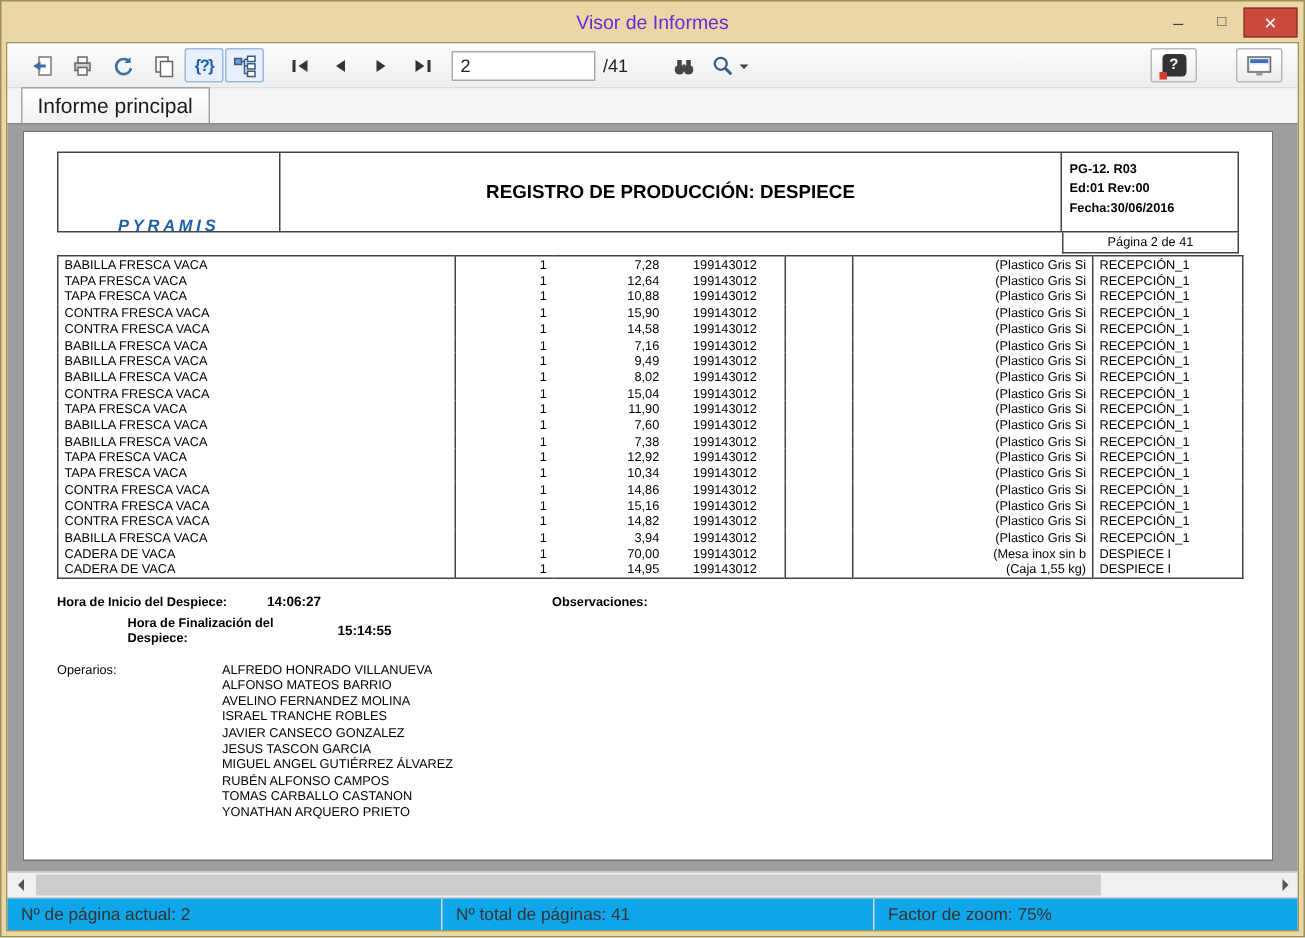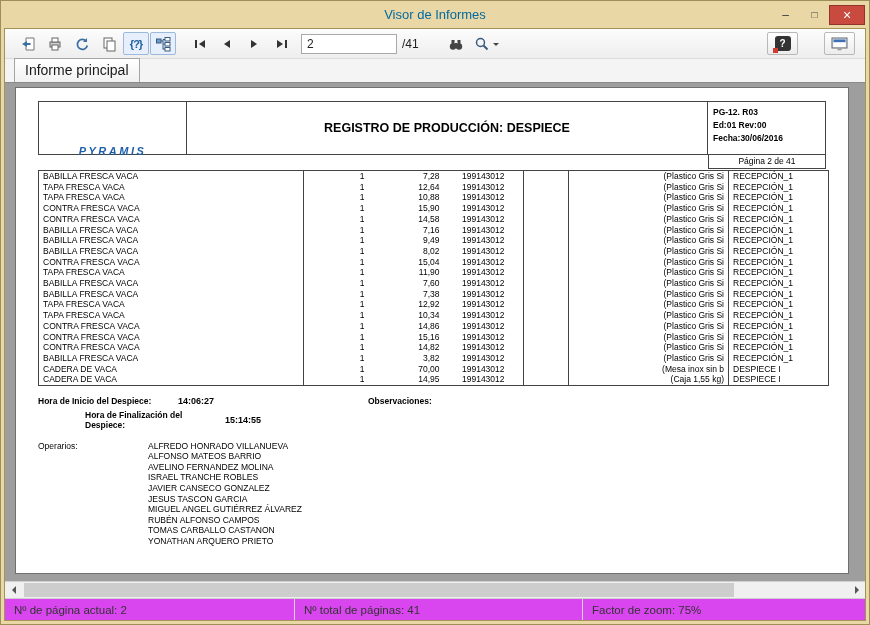--- a/index.html
+++ b/index.html
@@ -4,21 +4,21 @@
 <style>
   * { margin:0; padding:0; box-sizing:border-box; }
   html,body { width:870px; height:625px; overflow:hidden; }
   body { font-family:"Liberation Sans", sans-serif; background:#d8d8d8; }
 
   .window { width:870px; height:625px; display:flex; flex-direction:column;
             background:#e9d8a6; border:1px solid #9d8f58; padding:0 3px 3px; }
 
   
   .titlebar { height:27px; position:relative; display:flex; align-items:center; flex:0 0 auto; }
-  .title-text { position:absolute; left:0; right:0; text-align:center; font-size:13px; color:#0369a1; }
+  .title-text { position:absolute; left:0; right:0; text-align:center; font-size:13px; color:#6d28d9; }
   .win-controls { margin-left:auto; display:flex; align-items:center; position:relative; z-index:2; padding-right:1px; }
   .win-btn { width:29px; height:20px; display:flex; align-items:center; justify-content:center;
              font-size:12px; color:#3c3c3c; cursor:default; }
   .win-btn.max { font-size:10px; }
   .win-btn.close { width:36px; background:#c94a3e; border:1px solid #93342c; color:#fff; font-size:14px; }
 
   .client { flex:1; display:flex; flex-direction:column; background:#f4f4f4;
             border:1px solid #a39357; min-height:0; }
 
   
@@ -53,21 +53,21 @@
 
   .hscroll { position:absolute; bottom:0; left:0; right:0; height:17px; background:#f0f0f0;
              border-top:1px solid #d0d0d0; display:flex; align-items:center; }
   .hs-btn { width:17px; height:16px; display:flex; align-items:center; justify-content:center; }
   .tri-left { width:0; height:0; border:4px solid transparent; border-right-color:#555; border-left:0; }
   .tri-right { width:0; height:0; border:4px solid transparent; border-left-color:#555; border-right:0; }
   .hs-track { flex:1; height:16px; position:relative; }
   .hs-thumb { position:absolute; left:2px; top:1px; height:14px; width:86%; background:#cdcdcd; }
 
   
-  .statusbar { height:22px; flex:0 0 auto; background:#d946ef; border-top:1px solid #cfcfcf;
+  .statusbar { height:22px; flex:0 0 auto; background:#0ea5e9; border-top:1px solid #cfcfcf;
                display:flex; align-items:stretch; font-size:11.5px; color:#333; }
   .status-cell { display:flex; align-items:center; padding:0 9px; border-right:1px solid #d7d7d7; }
   .status-cell.c1 { width:290px; }
   .status-cell.c2 { width:288px; }
   .status-cell.c3 { flex:1; border-right:none; }
 
   
   .rep-header { display:flex; border:1px solid #444; height:54px; }
   .logo-cell { width:148px; border-right:1px solid #444; display:flex; flex-direction:column;
                align-items:center; justify-content:center;gap:46px; }
@@ -433,21 +433,21 @@
                 <td class="tR c-weight">14,82</td>
                 <td class="tC bR">199143012</td>
                 <td class="bR"></td>
                 <td class="tR bR c-pack">(Plastico Gris Si</td>
                 <td>RECEPCIÓN_1</td>
               </tr>
 
               <tr>
                 <td class="bR">BABILLA FRESCA VACA</td>
                 <td class="tR c-qty">1</td>
-                <td class="tR c-weight">3,82</td>
+                <td class="tR c-weight">3,94</td>
                 <td class="tC bR">199143012</td>
                 <td class="bR"></td>
                 <td class="tR bR c-pack">(Plastico Gris Si</td>
                 <td>RECEPCIÓN_1</td>
               </tr>
 
               <tr>
                 <td class="bR">CADERA DE VACA</td>
                 <td class="tR c-qty">1</td>
                 <td class="tR c-weight">70,00</td>

